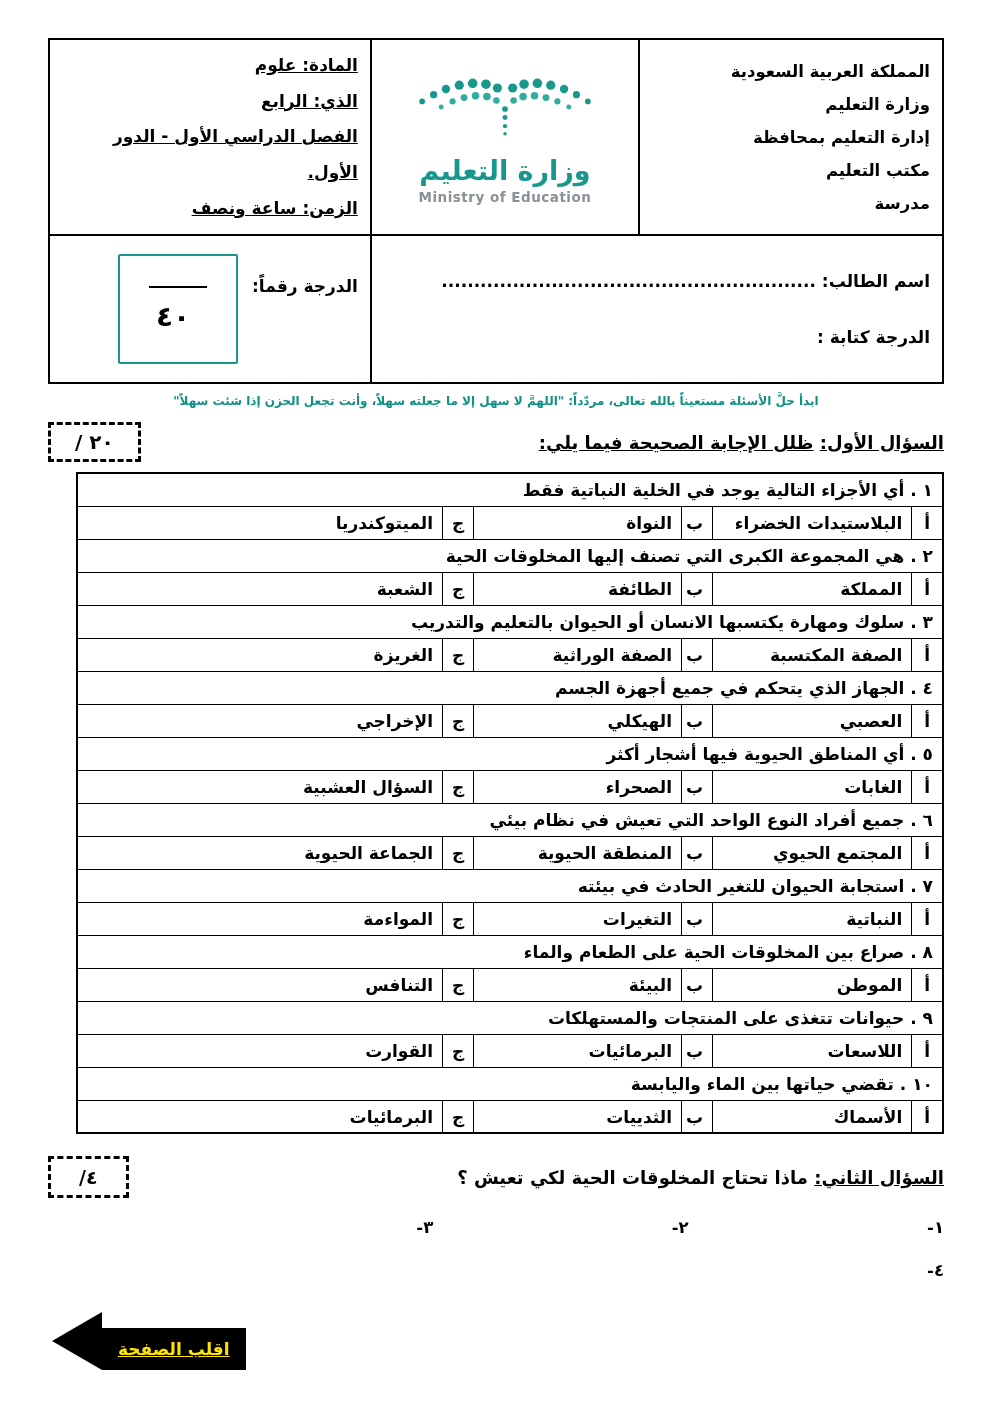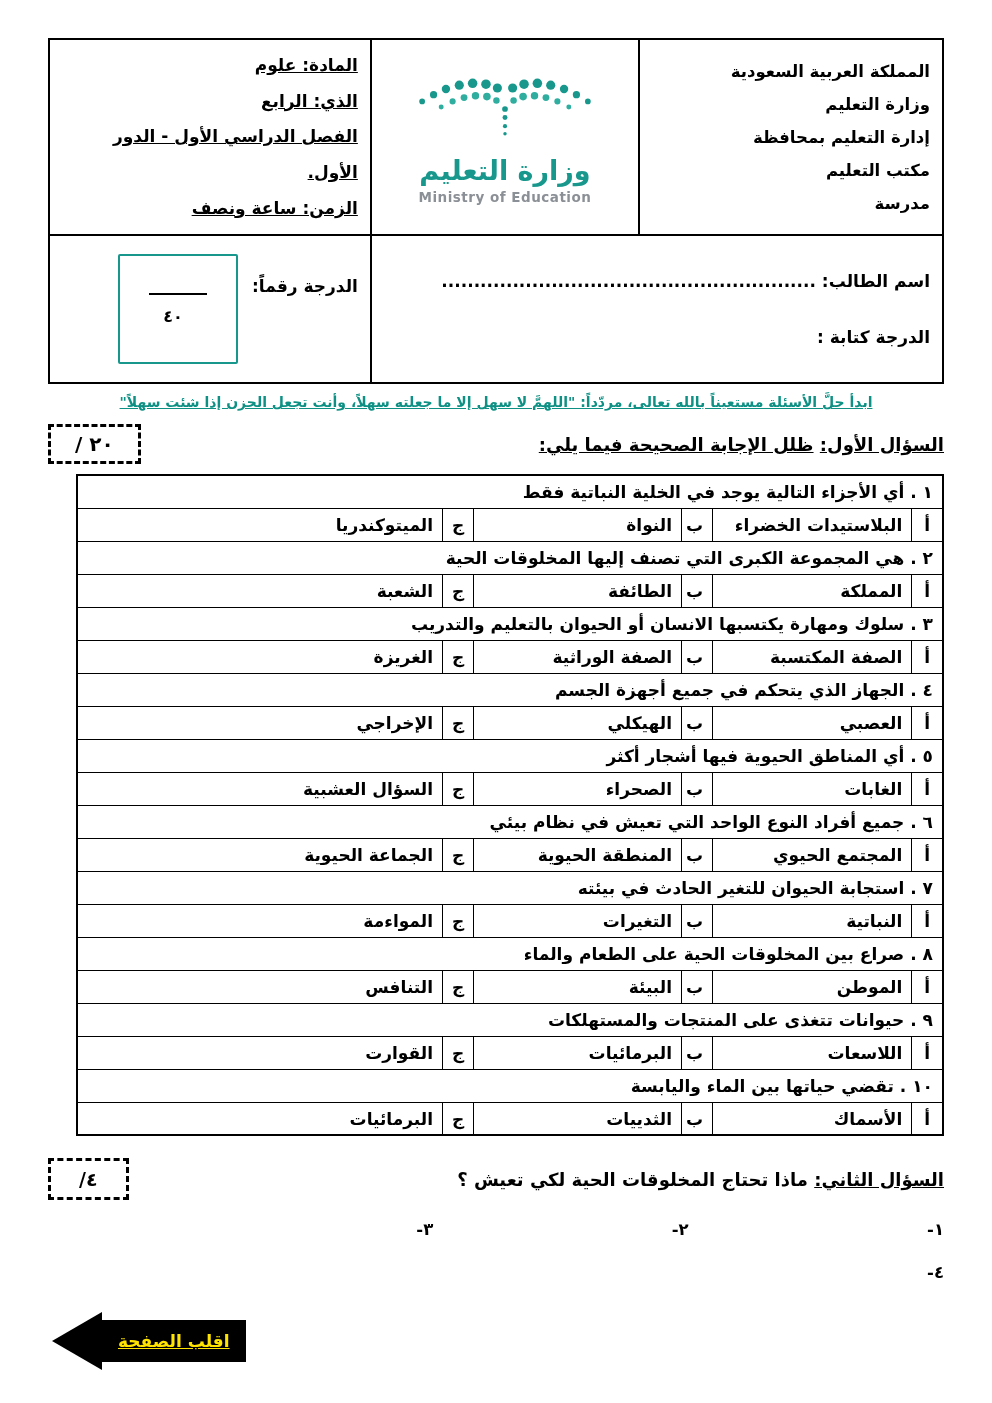--- a/index.html
+++ b/index.html
@@ -30,27 +30,26 @@
   .dots { font-weight: bold; letter-spacing: 1px; }
   td.gradebox-cell { vertical-align: top; padding: 14px 10px; text-align: center; }
   .grade-flex { display: flex; align-items: flex-start; gap: 14px; justify-content: flex-start; }
   .grade-label { margin-top: 22px; font-size: 17px; white-space: nowrap; }
   .grade-box {
     width: 120px; height: 110px;
     border: 2px solid #18988c; border-radius: 2px;
     display: flex; flex-direction: column; align-items: center; justify-content: center; gap: 12px;
   }
   .fraction-line { width: 58px; border-top: 2.5px solid #000; }
-  .grade-total { font-size: 16px; letter-spacing: 10px; padding-right: 10px; }
+  .grade-total { font-size: 28px; letter-spacing: 10px; padding-right: 10px; }
 
   
   .instruction-line {
     margin-top: 10px; text-align: center;
-    color: #0e9184; font-size: 14px;
-    text-decoration: underline;
+    color: #0e9184; font-size: 12px;
   }
 
   
   .section-row { display: flex; justify-content: space-between; align-items: center; margin-top: 14px; }
   .section-heading { font-size: 18px; }
   .u { text-decoration: underline; }
   .score-box {
     border: 3px dashed #000;
     direction: ltr;
     font-size: 20px;
@@ -73,21 +72,21 @@
   td.acell { text-align: right; padding-right: 12px; }
 
   
   .blanks-row { display: flex; margin-top: 20px; font-size: 16.5px; }
   .blanks-row .blank-item { width: 28.5%; }
   .blank-item4 { margin-top: 24px; font-size: 16.5px; }
 
   
   .flip-arrow {
     position: absolute; left: 52px; top: 1312px;
-    display: flex; align-items: center; direction: ltr;
+    display: flex; align-items: flex-end; direction: ltr;
   }
   .flip-arrow .tri {
     width: 0; height: 0;
     border-top: 29px solid transparent;
     border-bottom: 29px solid transparent;
     border-right: 50px solid #000;
   }
   .flip-arrow .rect {
     background: #000; color: #ffe400;
     height: 42px; line-height: 42px;

